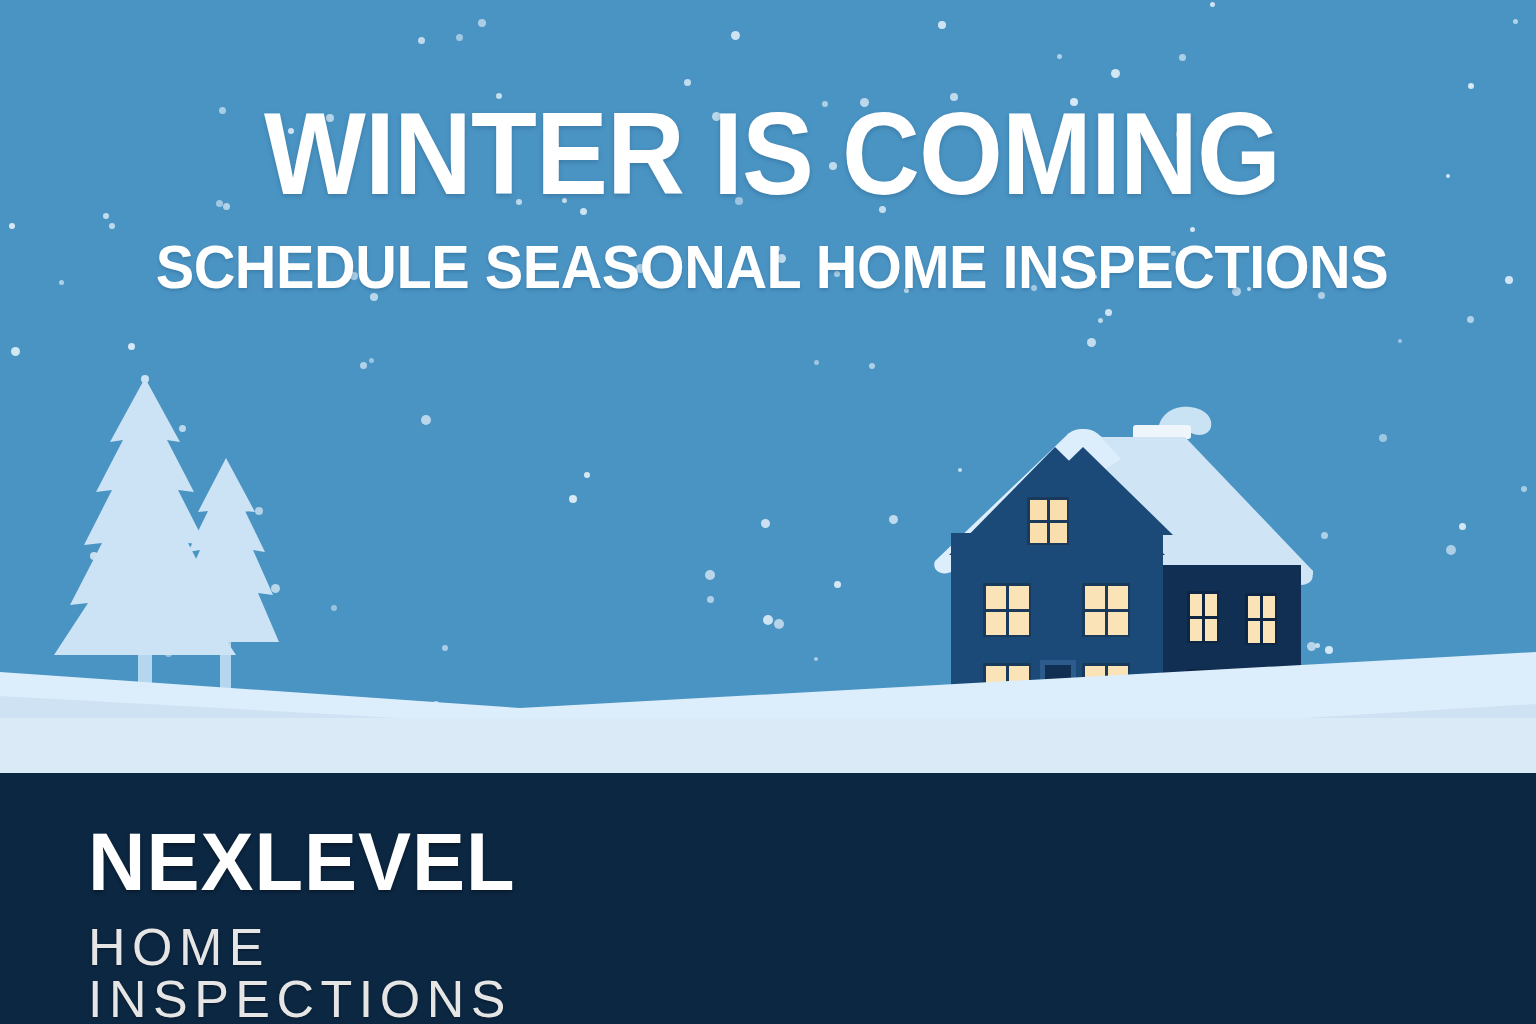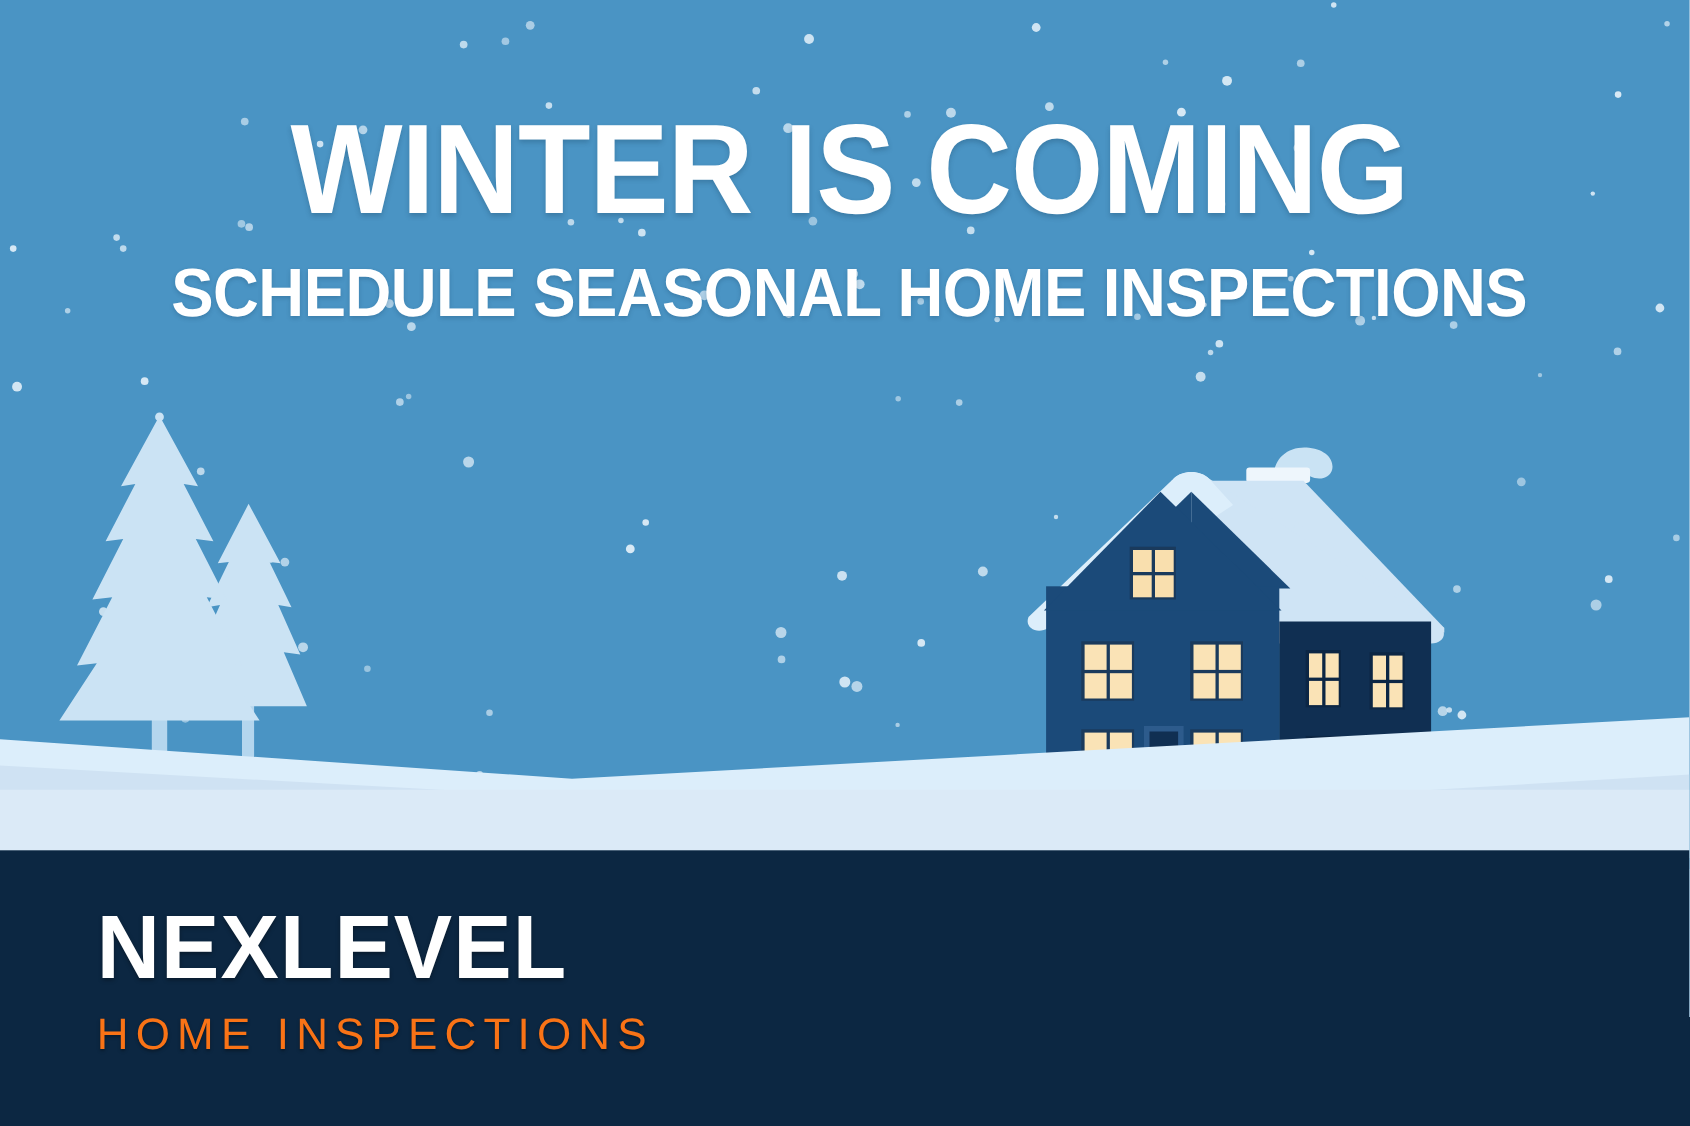--- a/index.html
+++ b/index.html
@@ -128,24 +128,24 @@
     font-weight: bold;
     font-size: 82px;
     line-height: 1.0;
     letter-spacing: 1px;
     text-shadow: 0 2px 4px rgba(0,0,0,0.35);
     transform: scaleX(0.97);
     transform-origin: left center;
   }
   .brand-sub {
     display: block;
-    color: #f97316;
+    color: #e5e5e5;
     font-family: "Liberation Sans", sans-serif;
     font-weight: normal;
-    font-size: 40px;
+    font-size: 52px;
     line-height: 1.0;
     margin-top: 18px;
     letter-spacing: 6.5px;
     text-shadow: 0 1px 3px rgba(0,0,0,0.35);
   }
 
   .contact {
     position: absolute;
     left: 768px;
     top: 42px;

